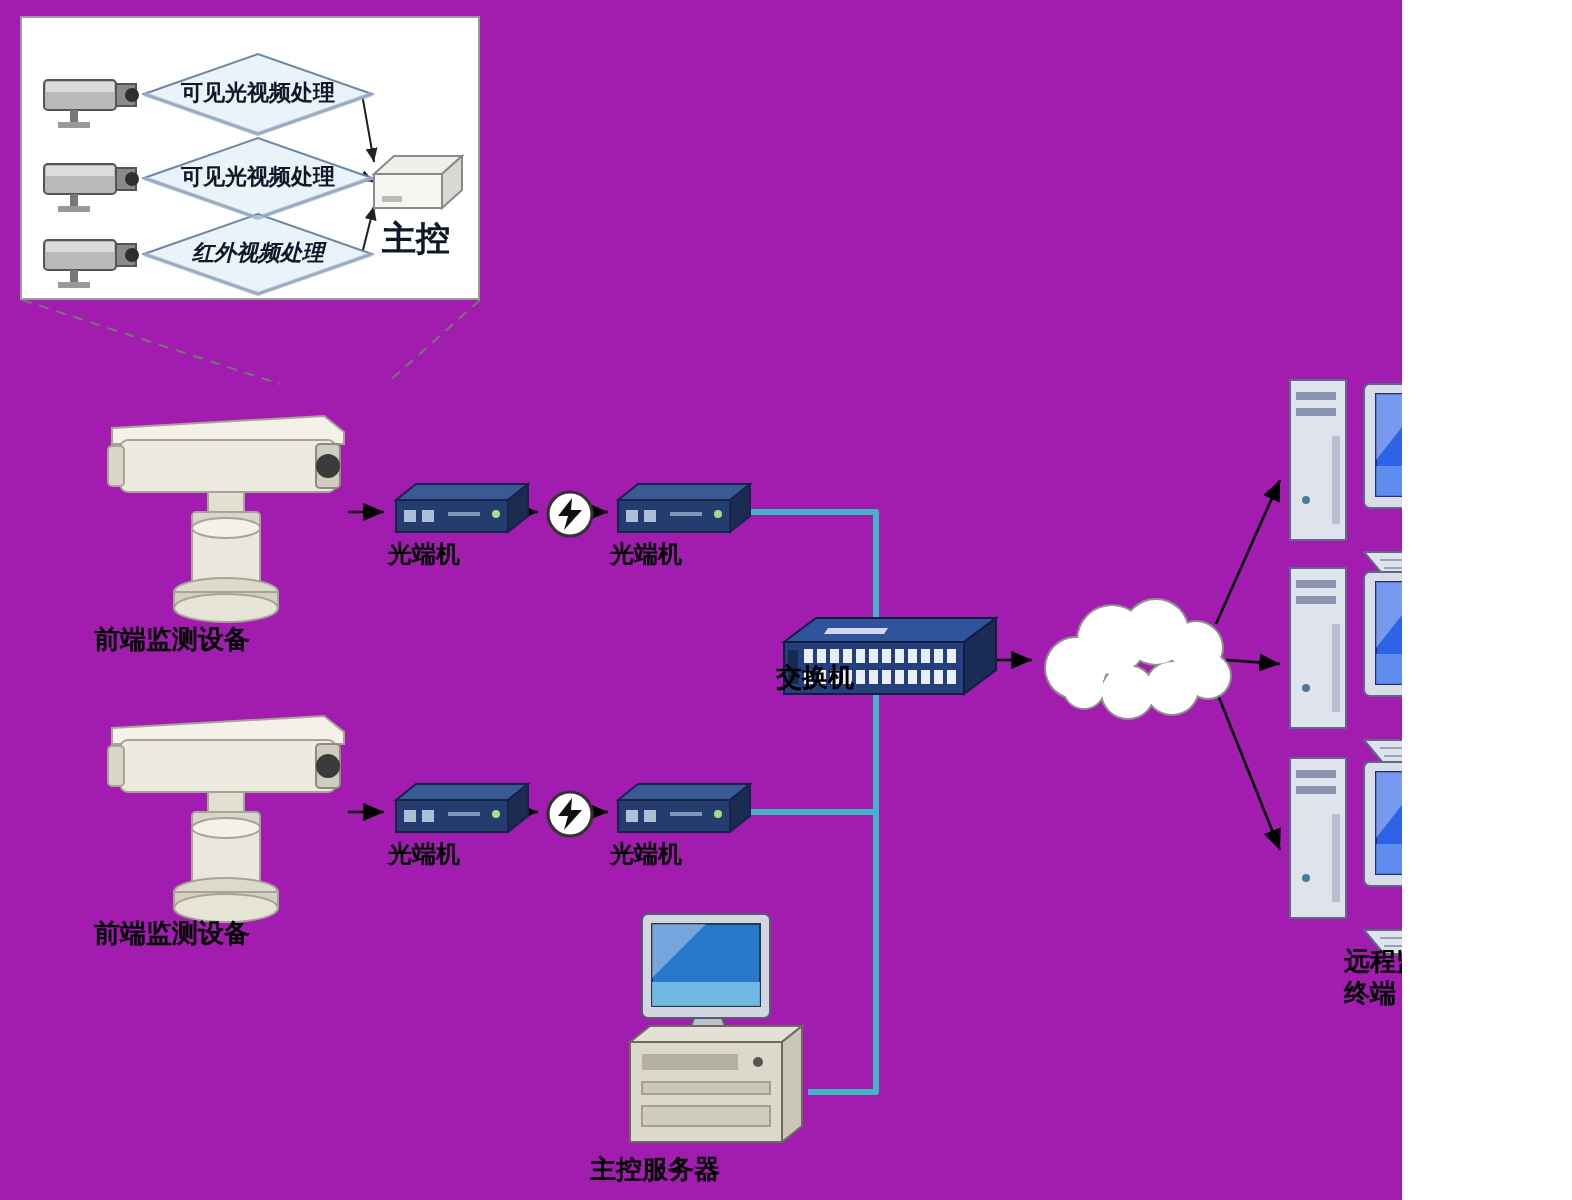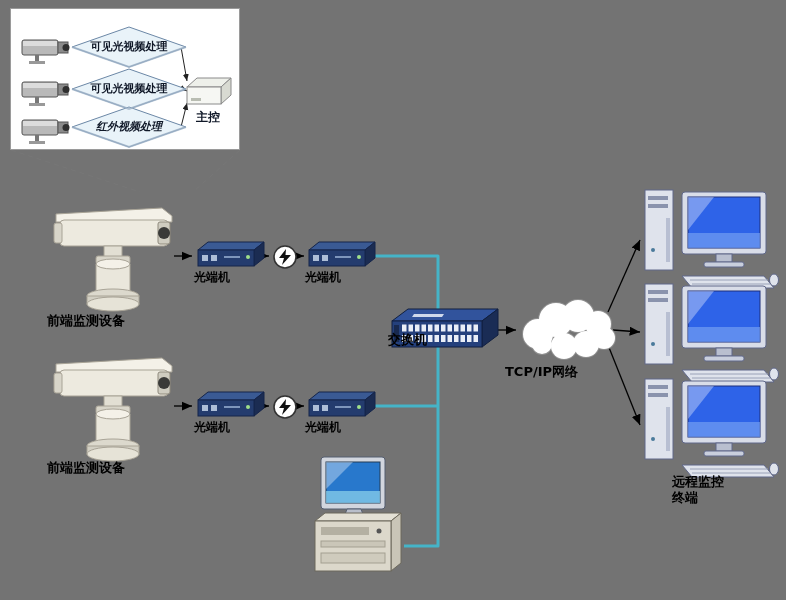--- a/index.html
+++ b/index.html
@@ -1,17 +1,17 @@
 <!DOCTYPE html>
 <html><head>
 <meta charset="utf-8">
 <style>
   html,body{margin:0;padding:0;background:#fff;}
-  .canvas{position:relative;width:786px;height:600px;background:#737373;overflow:hidden;
-          font-family:"DejaVu Sans","Liberation Sans",sans-serif;}
+  .canvas{position:relative;width:680px;height:600px;background:#a21caf;overflow:hidden;
+          font-family:"DejaVu Sans","Liberation Sans",sans-serif;padding-left:21px;}
   .abs{position:absolute;}
   .lbl{position:absolute;font-weight:bold;font-size:13px;color:#000;text-align:left;line-height:1.25;}
   .lbl-sm{position:absolute;font-weight:bold;font-size:11px;color:#101828;text-align:center;line-height:1.1;}
   .multiline{white-space:pre-line;}
   .inset{position:absolute;left:10px;top:8px;width:230px;height:142px;background:#fff;
          border:1px solid #9a9a9a;box-sizing:border-box;}
   svg{display:block;}
 </style>
 </head>
 <body>
@@ -99,21 +99,21 @@
     <svg class="abs" style="left:172px;top:66px" width="50" height="32" viewBox="0 0 50 32">
       <polygon points="4,12 14,3 48,3 38,12" fill="#eef0ea" stroke="#8a8a8a"></polygon>
       <polygon points="38,12 48,3 48,20 38,29" fill="#d8dad2" stroke="#8a8a8a"></polygon>
       <rect x="4" y="12" width="34" height="17" fill="#f6f7f3" stroke="#8a8a8a"></rect>
       <rect x="8" y="23" width="10" height="3" fill="#b9bdb2"></rect>
     </svg>
 
     <span class="lbl-sm" style="left:61px;top:32px;width:114px;">可见光视频处理</span>
     <span class="lbl-sm" style="left:61px;top:74px;width:114px;">可见光视频处理</span>
     <span class="lbl-sm" style="left:61px;top:112px;width:114px;font-style:italic;">红外视频处理</span>
-    <span class="lbl-sm" style="left:170px;top:102px;width:54px;font-size:12px;">主控</span>
+    <span class="lbl-sm" style="left:170px;top:102px;width:54px;font-size:17px;">主控</span>
   </div>
 
   <svg class="abs" style="left:50px;top:192px" width="130" height="122" viewBox="0 0 130 122">
     <path d="M6 22 L112 16 L122 24 L122 30 L6 30 Z" fill="#f4f1e8" stroke="#a8a396"></path>
     <rect x="10" y="28" width="108" height="26" rx="4" fill="#edeadf" stroke="#a8a396"></rect>
     <rect x="108" y="30" width="12" height="22" rx="2" fill="#cfccc0" stroke="#8f8a7d"></rect>
     <circle cx="114" cy="41" r="6" fill="#3a3a38"></circle>
     <rect x="4" y="31" width="8" height="20" rx="2" fill="#d8d5c9" stroke="#a8a396"></rect>
     <rect x="54" y="54" width="18" height="12" fill="#e2dfd3" stroke="#a8a396"></rect>
     <rect x="46" y="64" width="34" height="8" rx="2" fill="#d8d5c9" stroke="#a8a396"></rect>
@@ -236,21 +236,20 @@
       <circle cx="26" cy="48" r="15"></circle>
       <circle cx="44" cy="34" r="17"></circle>
       <circle cx="66" cy="30" r="16"></circle>
       <circle cx="86" cy="38" r="13"></circle>
       <circle cx="92" cy="52" r="11"></circle>
       <circle cx="74" cy="58" r="13"></circle>
       <circle cx="52" cy="60" r="13"></circle>
       <circle cx="30" cy="58" r="10"></circle>
     </g>
   </svg>
-  <span class="lbl" style="left:505px;top:364px;width:125px;">TCP/IP网络</span>
 
   <svg class="abs" style="left:642px;top:188px" width="138" height="108" viewBox="0 0 138 108">
     <rect x="3" y="2" width="28" height="80" fill="#dfe3ec" stroke="#60688a"></rect>
     <rect x="6" y="8" width="20" height="4" fill="#8a93ad"></rect>
     <rect x="6" y="16" width="20" height="4" fill="#8a93ad"></rect>
     <rect x="24" y="30" width="4" height="44" fill="#b8bfd2"></rect>
     <circle cx="11" cy="62" r="2" fill="#4a7a9b"></circle>
     <rect x="40" y="4" width="84" height="62" rx="3" fill="#d9dde8" stroke="#60688a"></rect>
     <rect x="46" y="9" width="72" height="51" fill="#2e63e8" stroke="#1d2f7a"></rect>
     <rect x="46" y="45" width="72" height="15" fill="#7fa8f4" opacity="0.6"></rect>
@@ -309,14 +308,15 @@
     <polygon points="21,7 48,7 21,34" fill="#fff" opacity="0.35"></polygon>
     <polygon points="42,54 56,54 59,62 39,62" fill="#b9bfcb" stroke="#555e70"></polygon>
     <polygon points="10,66 20,58 96,58 86,66" fill="#e3e0d4" stroke="#6d695c"></polygon>
     <polygon points="86,66 96,58 96,108 86,116" fill="#c9c5b7" stroke="#6d695c"></polygon>
     <rect x="10" y="66" width="76" height="50" fill="#dcd8cb" stroke="#6d695c"></rect>
     <rect x="16" y="72" width="48" height="8" fill="#b4b0a2"></rect>
     <circle cx="74" cy="76" r="2.5" fill="#555"></circle>
     <rect x="16" y="86" width="64" height="6" fill="#cac6b8" stroke="#a39f91"></rect>
     <rect x="16" y="98" width="64" height="10" fill="#cfcbbd" stroke="#a39f91"></rect>
   </svg>
+  <span class="lbl" style="left:295px;top:578px;width:120px;">主控服务器</span>
 
 </div>
 
 </body></html>

